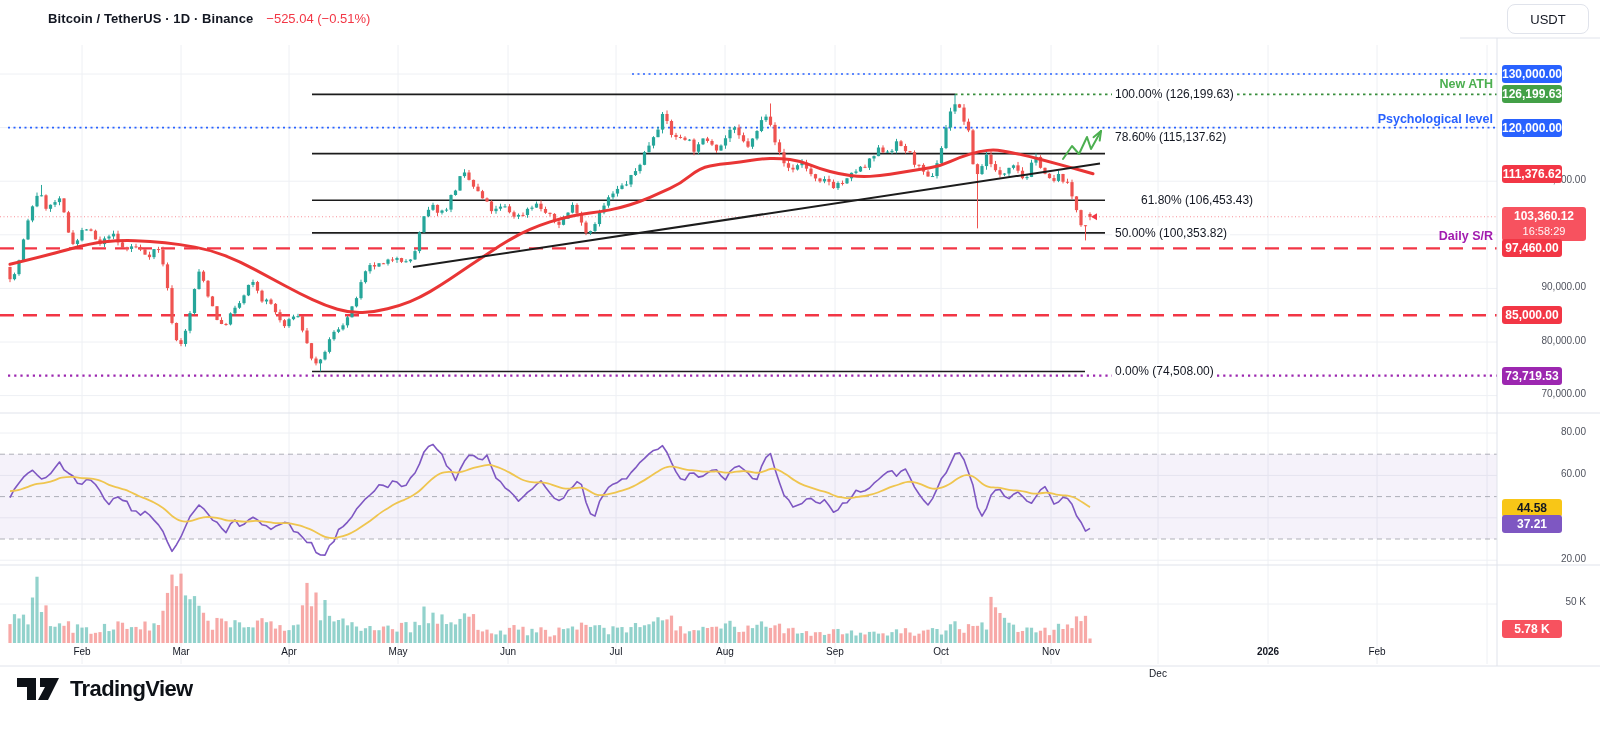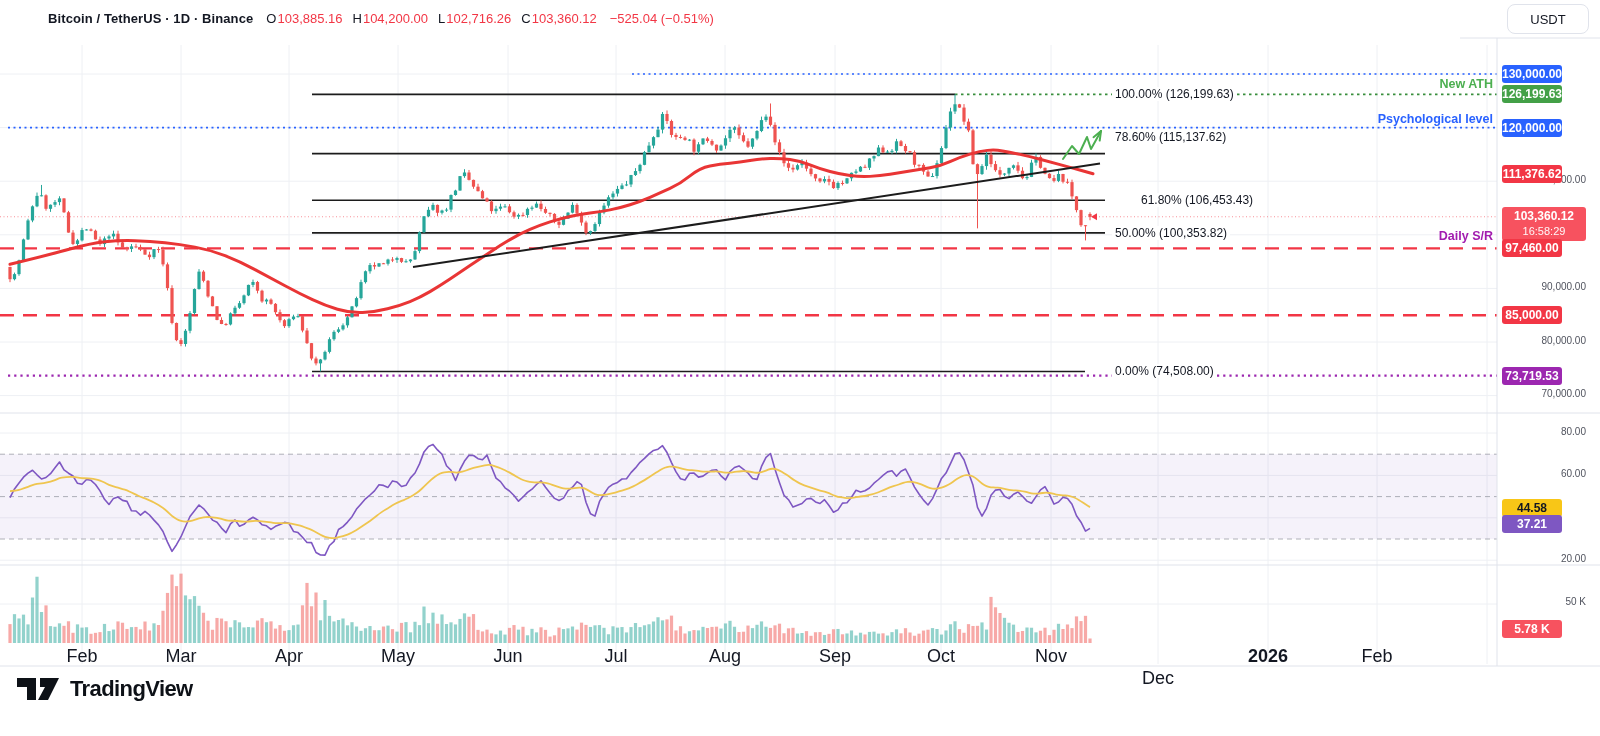--- a/index.html
+++ b/index.html
@@ -16,21 +16,21 @@
            align-items:center;justify-content:center;font-size:13px;font-weight:400;cursor:pointer;}
   .badge{position:absolute;left:1502px;width:60px;height:18px;border-radius:3px;z-index:5;
          color:#fff;font-size:12px;font-weight:700;display:flex;align-items:center;justify-content:center;}
   .badge2{position:absolute;left:1502px;width:84px;height:34px;border-radius:3px;z-index:5;color:#fff;
           display:flex;flex-direction:column;align-items:center;justify-content:center;line-height:15px;}
   .badge2 .p{font-size:12px;font-weight:700;}
   .badge2 .cd{font-size:11px;font-weight:400;opacity:.95;}
   .axlbl{position:absolute;left:1502px;width:84px;text-align:right;font-size:10px;color:#50535e;z-index:2;}
   .fib{position:absolute;left:1112px;font-size:12px;color:#131722;background:#fff;padding:0 3px;z-index:3;white-space:nowrap;}
   .ann{position:absolute;right:107px;font-size:12.5px;font-weight:700;text-align:right;z-index:3;white-space:nowrap;}
-  .mon{position:absolute;top:646px;transform:translateX(-50%);font-size:18px;color:#131722;z-index:3;}
+  .mon{position:absolute;top:646px;transform:translateX(-50%);font-size:10px;color:#131722;z-index:3;}
   .mon.bold{font-weight:700;}
   .logo{position:absolute;left:16px;top:674px;z-index:6;display:flex;align-items:center;gap:8px;}
   .logo-text{font-size:22px;font-weight:700;letter-spacing:-0.6px;color:#0d1117;}
 </style>
 </head>
 <body>
 
 <div id="app">
 
   <svg id="chart-svg" width="1600" height="736">
@@ -809,26 +809,20 @@
       <path d="M10,491.0492689395155Q14.5,490.8117933002904 16.75,490.38788656119715Q19,489.9639798221039 21.25,489.2611889627779Q23.5,488.5583981034519 25.75,487.7107456826898Q28,486.8630932619277 30.25,485.9537448435484Q32.5,485.04439642516917 34.75,484.47888463641925Q37,483.9133728476694 39.25,483.64234679930644Q41.5,483.37132075094354 43.75,483.04666350127616Q46,482.72200625160883 48.25,482.22356772578564Q50.5,481.72512919996245 52.75,480.9606384819606Q55,480.1961477639588 57.25,479.1971883227162Q59.5,478.1982288814737 61.75,477.7398151327146Q64,477.2814013839555 66.25,477.0550133741001Q68.5,476.8286253642448 70.75,476.7836376950382Q73,476.7386500258316 75.25,477.0972540034261Q77.5,477.45585798102064 79.75,477.8298312852643Q82,478.2038045895079 84.25,478.2735732573554Q86.5,478.3433419252029 88.75,478.4529475807067Q91,478.56255323621053 93.25,478.8876016711296Q95.5,479.21265010604867 97.75,479.85545488216917Q100,480.49825965828967 102.25,481.5330753352115Q104.5,482.56789101213326 106.75,483.776461304152Q109,484.98503159617076 111.25,485.72364283308457Q113.5,486.4622540699983 115.75,487.0420877958243Q118,487.6219215216502 120.25,488.32456783037185Q122.5,489.0272141390934 124.75,489.7061579807919Q127,490.3851018224904 129.25,491.50549935080653Q131.5,492.6258968791226 133.75,493.6361654908468Q136,494.64643410257094 138.25,495.7724063774788Q140.5,496.89837865238667 142.75,497.6918768726053Q145,498.4853750928239 147.25,499.39209455059296Q149.5,500.298814008362 151.75,501.3855095090353Q154,502.47220500970855 156.25,503.70657687853765Q158.5,504.94094874736675 160.75,506.4026921089147Q163,507.8644354704627 165.25,509.74505673601334Q167.5,511.625678001564 169.75,513.8139018083205Q172,516.0021256150769 174.25,517.5779379206604Q176.5,519.1537502262437 178.75,520.1211110006959Q181,521.0884717751483 183.25,521.3873099604546Q185.5,521.6861481457609 187.75,521.400028372734Q190,521.1139085997072 192.25,520.5427399012033Q194.5,519.9715712026992 196.75,519.1500265764092Q199,518.3284819501192 201.25,517.7926206243743Q203.5,517.2567592986294 205.75,517.0807390849939Q208,516.9047188713582 210.25,517.0786281560238Q212.5,517.2525374406894 214.75,517.5304139338984Q217,517.8082904271074 219.25,518.3723275626353Q221.5,518.9363646981633 223.75,519.6897684874252Q226,520.4431722766872 228.25,520.6282435392368Q230.5,520.8133148017864 232.75,520.7637177539918Q235,520.7141207061973 237.25,521.0160882269166Q239.5,521.318055747636 241.75,521.4828971970899Q244,521.6477386465439 246.25,521.556817645476Q248.5,521.4658966444081 250.75,521.2329480049859Q253,520.9999993655638 255.25,520.9382071072739Q257.5,520.8764148489842 259.75,521.0877765392324Q262,521.2991382294807 264.25,521.5457212827077Q266.5,521.7923043359349 268.75,522.212888995381Q271,522.6334736548273 273.25,522.8333779818802Q275.5,523.0332823089329 277.75,523.1090314626731Q280,523.1847806164134 282.25,523.1436557363404Q284.5,523.1025308562674 286.75,523.1183280176549Q289,523.1341251790424 291.25,523.5864068869735Q293.5,524.0386885949047 295.75,524.5081886572651Q298,524.9776887196256 300.25,525.6555608999145Q302.5,526.3334330802032 304.75,527.2246376110764Q307,528.1158421419497 309.25,528.9135319040552Q311.5,529.7112216661606 313.75,530.9624607341634Q316,532.2136998021663 318.25,533.4642374632274Q320.5,534.7147751242884 322.75,535.8340043002651Q325,536.9532334762417 327.25,537.4229735957911Q329.5,537.8927137153404 331.75,538.08764682132Q334,538.2825799272997 336.25,537.8007089992304Q338.5,537.318838071161 340.75,536.7272366483965Q343,536.1356352256317 345.25,535.3638350703743Q347.5,534.592034915117 349.75,533.6091593623091Q352,532.6262838095014 354.25,531.3325229952762Q356.5,530.0387621810511 358.75,528.5994071555638Q361,527.1600521300763 363.25,525.5997740990202Q365.5,524.0394960679641 367.75,522.442016855899Q370,520.8445376438339 372.25,519.1959221589307Q374.5,517.5473066740276 376.75,515.7438364489828Q379,513.9403662239382 381.25,512.3726637357587Q383.5,510.8049612475792 385.75,509.5199524478211Q388,508.234943648063 390.25,506.73209793153046Q392.5,505.2292522149979 394.75,503.95558141337807Q397,502.6819106117582 399.25,501.789742496405Q401.5,500.8975743810518 403.75,500.0424036975379Q406,499.18723301402406 408.25,498.0189852879656Q410.5,496.85073756190724 412.75,495.54160206467026Q415,494.2324665674333 417.25,492.56312424046325Q419.5,490.8937819134932 421.75,488.7507231251267Q424,486.6076643367602 426.25,484.39965309694844Q428.5,482.19164185713663 430.75,480.1138799213501Q433,478.0361179855635 435.25,476.48961899944067Q437.5,474.9431200133178 439.75,473.8051431272072Q442,472.66716624109654 444.25,472.28134078963615Q446.5,471.8955153381758 448.75,471.8037084886962Q451,471.71190163921665 453.25,472.1969189187404Q455.5,472.6819361982641 457.75,472.5087963655839Q460,472.3356565329037 462.25,471.7193338929311Q464.5,471.1030112529584 466.75,470.23508008505564Q469,469.3671489171529 471.25,468.6027313498711Q473.5,467.8383137825892 475.75,467.3329593813836Q478,466.8276049801781 480.25,466.44278851201364Q482.5,466.05797204384925 484.75,465.45591198042325Q487,464.85385191699726 489.25,464.97096666844925Q491.5,465.0880814199012 493.75,465.80520631607476Q496,466.5223312122484 498.25,467.3498542923901Q500.5,468.1773773725318 502.75,469.25399933130166Q505,470.3306212900715 507.25,471.4675807493602Q509.5,472.6045402086489 511.75,473.86398368105165Q514,475.1234271534544 516.25,476.55847552111607Q518.5,477.99352388877776 520.75,479.03819920825833Q523,480.08287452773897 525.25,480.76290235755755Q527.5,481.4429301873761 529.75,481.86969595773826Q532,482.2964617281004 534.25,482.42038986652346Q536.5,482.54431800494655 538.75,482.4478501197039Q541,482.35138223446125 543.25,482.61850887259436Q545.5,482.88563551072747 547.75,483.4481828006849Q550,484.01073009064226 552.25,484.79984214432295Q554.5,485.58895419800365 556.75,486.4097985374351Q559,487.2306428768666 561.25,487.8297481152616Q563.5,488.4288533536566 565.75,488.55012339596124Q568,488.67139343826585 570.25,488.58947346327045Q572.5,488.50755348827505 574.75,488.1332320033879Q577,487.7589105185007 579.25,487.5831672482335Q581.5,487.40742397796635 583.75,488.2193559688096Q586,489.0312879596529 588.25,490.38545128896686Q590.5,491.7396146182808 592.75,493.08178933272785Q595,494.4239640471749 597.25,494.80643233797355Q599.5,495.18890062877216 601.75,495.124918818194Q604,495.0609370076158 606.25,494.6413236636238Q608.5,494.2217103196317 610.75,493.66908811201597Q613,493.1164659044003 615.25,492.5257775004534Q617.5,491.93508909650643 619.75,491.2246755827276Q622,490.5142620689488 624.25,489.8714314117344Q626.5,489.2286007545201 628.75,488.3166452960792Q631,487.4046898376383 633.25,486.333091751379Q635.5,485.2614936651197 637.75,483.99603389794726Q640,482.7305741307748 642.25,481.39373501412524Q644.5,480.0568958974757 646.75,478.6178761691069Q649,477.17885644073806 651.25,475.70655050427274Q653.5,474.23424456780737 655.75,472.85581967483745Q658,471.4773947818676 660.25,470.05973028994856Q662.5,468.6420657980295 664.75,467.7521029288197Q667,466.86214005960994 669.25,466.6287993665182Q671.5,466.39545867342645 673.75,466.69901835618595Q676,467.00257803894544 678.25,467.6499444448432Q680.5,468.29731085074087 682.75,468.94339733064055Q685,469.5894838105403 687.25,469.7915114092065Q689.5,469.99353900787276 691.75,470.1666162816956Q694,470.3396935555185 696.25,470.7109400266046Q698.5,471.08218649769066 700.75,471.35565902686074Q703,471.6291315560308 705.25,471.6911343971378Q707.5,471.75313723824473 709.75,471.6698151239516Q712,471.58649300965845 714.25,471.4879491169921Q716.5,471.3894052243258 718.75,471.6384560801131Q721,471.88750693590043 723.25,472.3294747244055Q725.5,472.77144251291054 727.75,472.7022517200509Q730,472.6330609271913 732.25,472.34987528865787Q734.5,472.06668965012443 736.75,471.7269611324008Q739,471.3872326146771 741.25,471.2711389868647Q743.5,471.1550453590523 745.75,471.2543090965187Q748,471.3535728339851 750.25,471.7447125887083Q752.5,472.1358523434315 754.75,472.5338050945528Q757,472.9317578456741 759.25,472.5746860006943Q761.5,472.21761415571456 763.75,471.4005574270488Q766,470.58350069838303 768.25,469.64231814538596Q770.5,468.7011355923888 772.75,468.7335484561969Q775,468.765961320005 777.25,469.5316987760391Q779.5,470.29743623207315 781.75,471.66559778188605Q784,473.033759331699 786.25,474.50237366463995Q788.5,475.9709879975809 790.75,477.68082883756284Q793,479.3906696775448 795.25,480.8164053624355Q797.5,482.24214104732613 799.75,483.4087268856211Q802,484.57531272391606 804.25,485.36863300639953Q806.5,486.161953288883 808.75,486.83303112267555Q811,487.5041089564681 813.25,488.2948785686631Q815.5,489.085648180858 817.75,489.87991464368247Q820,490.67418110650686 822.25,491.1687740409671Q824.5,491.6633669754273 826.75,492.42371295665987Q829,493.1840589378925 831.25,494.23206502019514Q833.5,495.28007110249774 835.75,496.0830274330183Q838,496.88598376353883 840.25,497.2265364101266Q842.5,497.56708905671434 844.75,497.84863252286675Q847,498.1301759890191 849.25,498.080977979111Q851.5,498.03177996920294 853.75,497.60119854930053Q856,497.1706171293982 858.25,496.87946591812806Q860.5,496.58831470685794 862.75,496.2629926797556Q865,495.9376706526533 867.25,495.5036746106474Q869.5,495.06967856864156 871.75,494.4161554386076Q874,493.7626323085736 876.25,492.9773752708509Q878.5,492.19211823312827 880.75,491.27007073919935Q883,490.34802324527044 885.25,489.33190118589005Q887.5,488.3157791265096 889.75,487.35017786073666Q892,486.38457659496373 894.25,485.8238357094367Q896.5,485.26309482390974 898.75,484.49218699991945Q901,483.72127917592917 903.25,482.9094357148687Q905.5,482.0975922538083 907.75,481.8553110396199Q910,481.61302982543157 912.25,481.9141668553167Q914.5,482.2153038852019 916.75,482.86379887693533Q919,483.51229386866873 921.25,484.4230114192297Q923.5,485.3337289697906 925.75,486.41703775103724Q928,487.5003465322838 930.25,488.10892946181946Q932.5,488.7175123913551 934.75,488.72964046059826Q937,488.7417685298414 939.25,488.17469633238784Q941.5,487.6076241349343 943.75,486.811018347419Q946,486.01441255990363 948.25,484.78722139355335Q950.5,483.5600302272031 952.75,481.92266320351564Q955,480.28529617982815 957.25,478.77378236862955Q959.5,477.262268557431 961.75,476.3004021248105Q964,475.3385356921899 966.25,475.1836490299091Q968.5,475.02876236762825 970.75,475.59142203324996Q973,476.1540816988717 975.25,477.87031900365264Q977.5,479.5865563084336 979.75,481.59706477207766Q982,483.6075732357217 984.25,484.9672638137005Q986.5,486.32695439167935 988.75,486.8190294513512Q991,487.311104511023 993.25,487.46581030326206Q995.5,487.62051609550105 997.75,487.7220894903569Q1000,487.8236628852127 1002.25,488.2918394911873Q1004.5,488.76001609716195 1006.75,489.2990738520679Q1009,489.8381316069739 1011.25,490.07723861276884Q1013.5,490.3163456185638 1015.75,490.4072807106844Q1018,490.49821580280496 1020.25,490.8187746079317Q1022.5,491.13933341305835 1024.75,491.68793631216585Q1027,492.23653921127334 1029.25,492.84689933036395Q1031.5,493.4572594494546 1033.75,493.63137458120946Q1036,493.80548971296435 1038.25,493.5931890762747Q1040.5,493.3808884395851 1042.75,493.0064178577321Q1045,492.6319472758792 1047.25,492.7412214552897Q1049.5,492.85049563470017 1051.75,493.4688681645674Q1054,494.08724069443474 1056.25,494.5232741270895Q1058.5,494.95930755974433 1060.75,495.0802588862096Q1063,495.2012102126749 1065.25,495.37580093619493Q1067.5,495.550391659715 1069.75,496.02358232221695Q1072,496.49677298471886 1074.25,497.5534867058459Q1076.5,498.610200426973 1078.75,499.90752450468943Q1081,501.2048485824059 1083.25,502.8507442346199Q1085.5,504.49663988683403 1087.75,505.8139898359153L1090,507.1313397849966" fill="none" stroke="#EFC54F" stroke-width="1.8" stroke-linejoin="round"></path>
       <line x1="0" y1="413" x2="1600" y2="413" stroke="#e0e3eb" stroke-width="1"></line>
       <line x1="0" y1="565" x2="1600" y2="565" stroke="#e0e3eb" stroke-width="1"></line>
       <line x1="0" y1="666" x2="1600" y2="666" stroke="#e0e3eb" stroke-width="1"></line>
       <line x1="1497" y1="38" x2="1497" y2="666" stroke="#e0e3eb" stroke-width="1"></line>
       <line x1="1460" y1="38" x2="1600" y2="38" stroke="#e0e3eb" stroke-width="1"></line>
     </svg>
 
   <div class="hdr">
     <span class="title">Bitcoin / TetherUS · 1D · Binance</span>
-    <span class="ohlc">
-      <span class="pair"><span class="k">O</span><span class="red-txt">103,885.16</span></span>
-      <span class="pair"><span class="k">H</span><span class="red-txt">104,200.00</span></span>
-      <span class="pair"><span class="k">L</span><span class="red-txt">102,716.26</span></span>
-      <span class="pair"><span class="k">C</span><span class="red-txt">103,360.12</span></span>
-    </span>
     <span class="red-txt">−525.04 (−0.51%)</span>
   </div>
 
   <div class="cur-btn">USDT</div>
 
   <div class="ann" style="top: 77px; color: rgb(76, 175, 80);">New ATH</div>
   <div class="ann" style="top: 112px; color: rgb(41, 98, 255);">Psychological level</div>
   <div class="ann" style="top: 229px; color: #a21caf; padding-left: 11px;">Daily S/R</div>
 
   <div class="fib" style="top:87px;">100.00% (126,199.63)</div>

